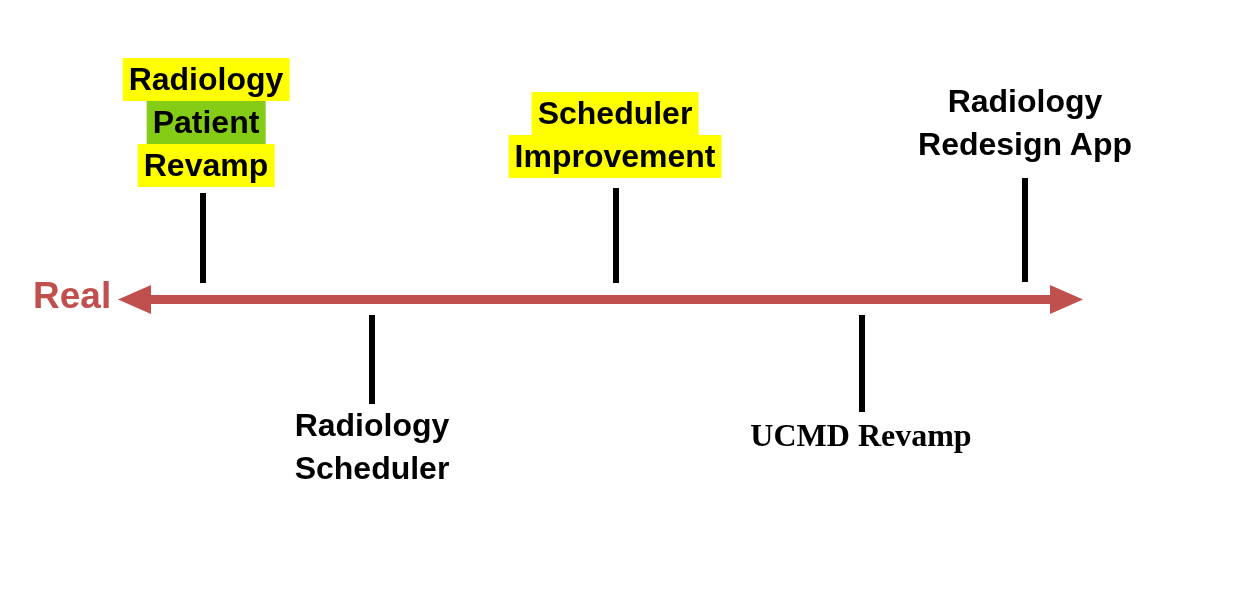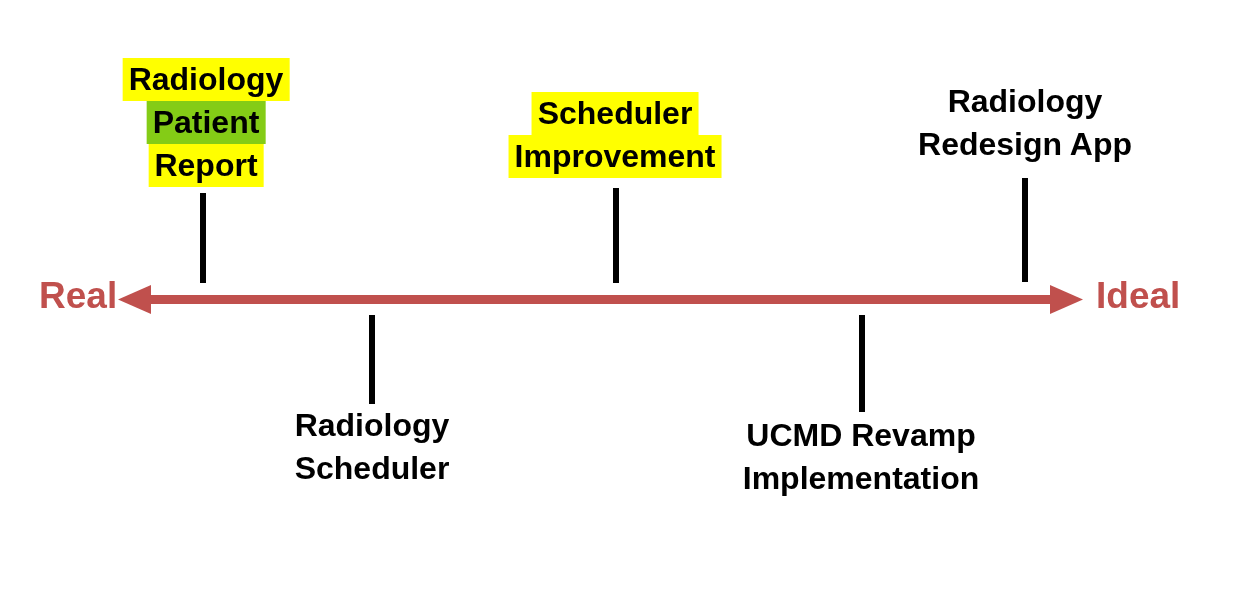--- a/index.html
+++ b/index.html
@@ -20,29 +20,29 @@
     line-height:43px;
     color:#000000;
     white-space:nowrap;
   }
   .milestone .line{display:block;height:43px;}
   .milestone .txt{display:inline-block;line-height:43px;padding:0 6px;}
   .pos-m1{left:206px;top:58px;}
   .pos-m2{left:615px;top:92px;}
   .pos-m3{left:1025px;top:80px;}
   .pos-m4{left:372px;top:404px;}
-  .pos-m5{left:861px;top:414px;}
+  .pos-m5{left:861px;top:414px;font-family:Liberation Serif, serif;}
   .end-label{
     position:absolute;
     font-weight:bold;
     font-size:37px;
     line-height:40px;
     white-space:nowrap;
   }
-  .pos-real{left:39px;top:276px;}
+  .pos-real{left:33px;top:276px;}
   .pos-ideal{left:1096px;top:276px;}
 </style>
 </head>
 <body>
 
 <div class="canvas">
 
   <svg class="axis-svg" viewBox="0 0 1250 606" xmlns="http://www.w3.org/2000/svg">
 
     <rect x="140" y="295" width="920" height="9" fill="#c0504d"></rect>
@@ -53,41 +53,39 @@
 
     <rect x="200" y="193" width="6" height="90" fill="#000000"></rect>
     <rect x="613" y="188" width="6" height="95" fill="#000000"></rect>
     <rect x="1022" y="178" width="6" height="104" fill="#000000"></rect>
 
     <rect x="369" y="315" width="6" height="89" fill="#000000"></rect>
     <rect x="859" y="315" width="6" height="97" fill="#000000"></rect>
   </svg>
 
   <div class="end-label pos-real" style="color: rgb(192, 80, 77);">Real</div>
-  <div class="end-label pos-ideal" style="color: rgb(192, 80, 77);">Ideal</div>
 
   <div class="milestone pos-m1" style="color: rgb(0, 0, 0);">
     <span class="line"><span class="txt hl" style="background: rgb(255, 255, 0);">Radiology</span></span>
     <span class="line"><span class="txt hl" style="background: #84cc16;">Patient</span></span>
-    <span class="line"><span class="txt hl" style="background: rgb(255, 255, 0);">Report</span></span>
+    <span class="line"><span class="txt hl" style="background: rgb(255, 255, 0);">Revamp</span></span>
   </div>
 
   <div class="milestone pos-m2" style="color: rgb(0, 0, 0);">
     <span class="line"><span class="txt hl" style="background: rgb(255, 255, 0);">Scheduler</span></span>
     <span class="line"><span class="txt hl" style="background: rgb(255, 255, 0);">Improvement</span></span>
   </div>
 
   <div class="milestone pos-m3" style="color: rgb(0, 0, 0);">
     <span class="line"><span class="txt">Radiology</span></span>
     <span class="line"><span class="txt">Redesign App</span></span>
   </div>
 
   <div class="milestone pos-m4" style="color: rgb(0, 0, 0);">
     <span class="line"><span class="txt">Radiology</span></span>
     <span class="line"><span class="txt">Scheduler</span></span>
   </div>
 
   <div class="milestone pos-m5" style="color: rgb(0, 0, 0);">
     <span class="line"><span class="txt">UCMD Revamp</span></span>
-    <span class="line"><span class="txt">Implementation</span></span>
   </div>
 
 </div>
 
 </body></html>

